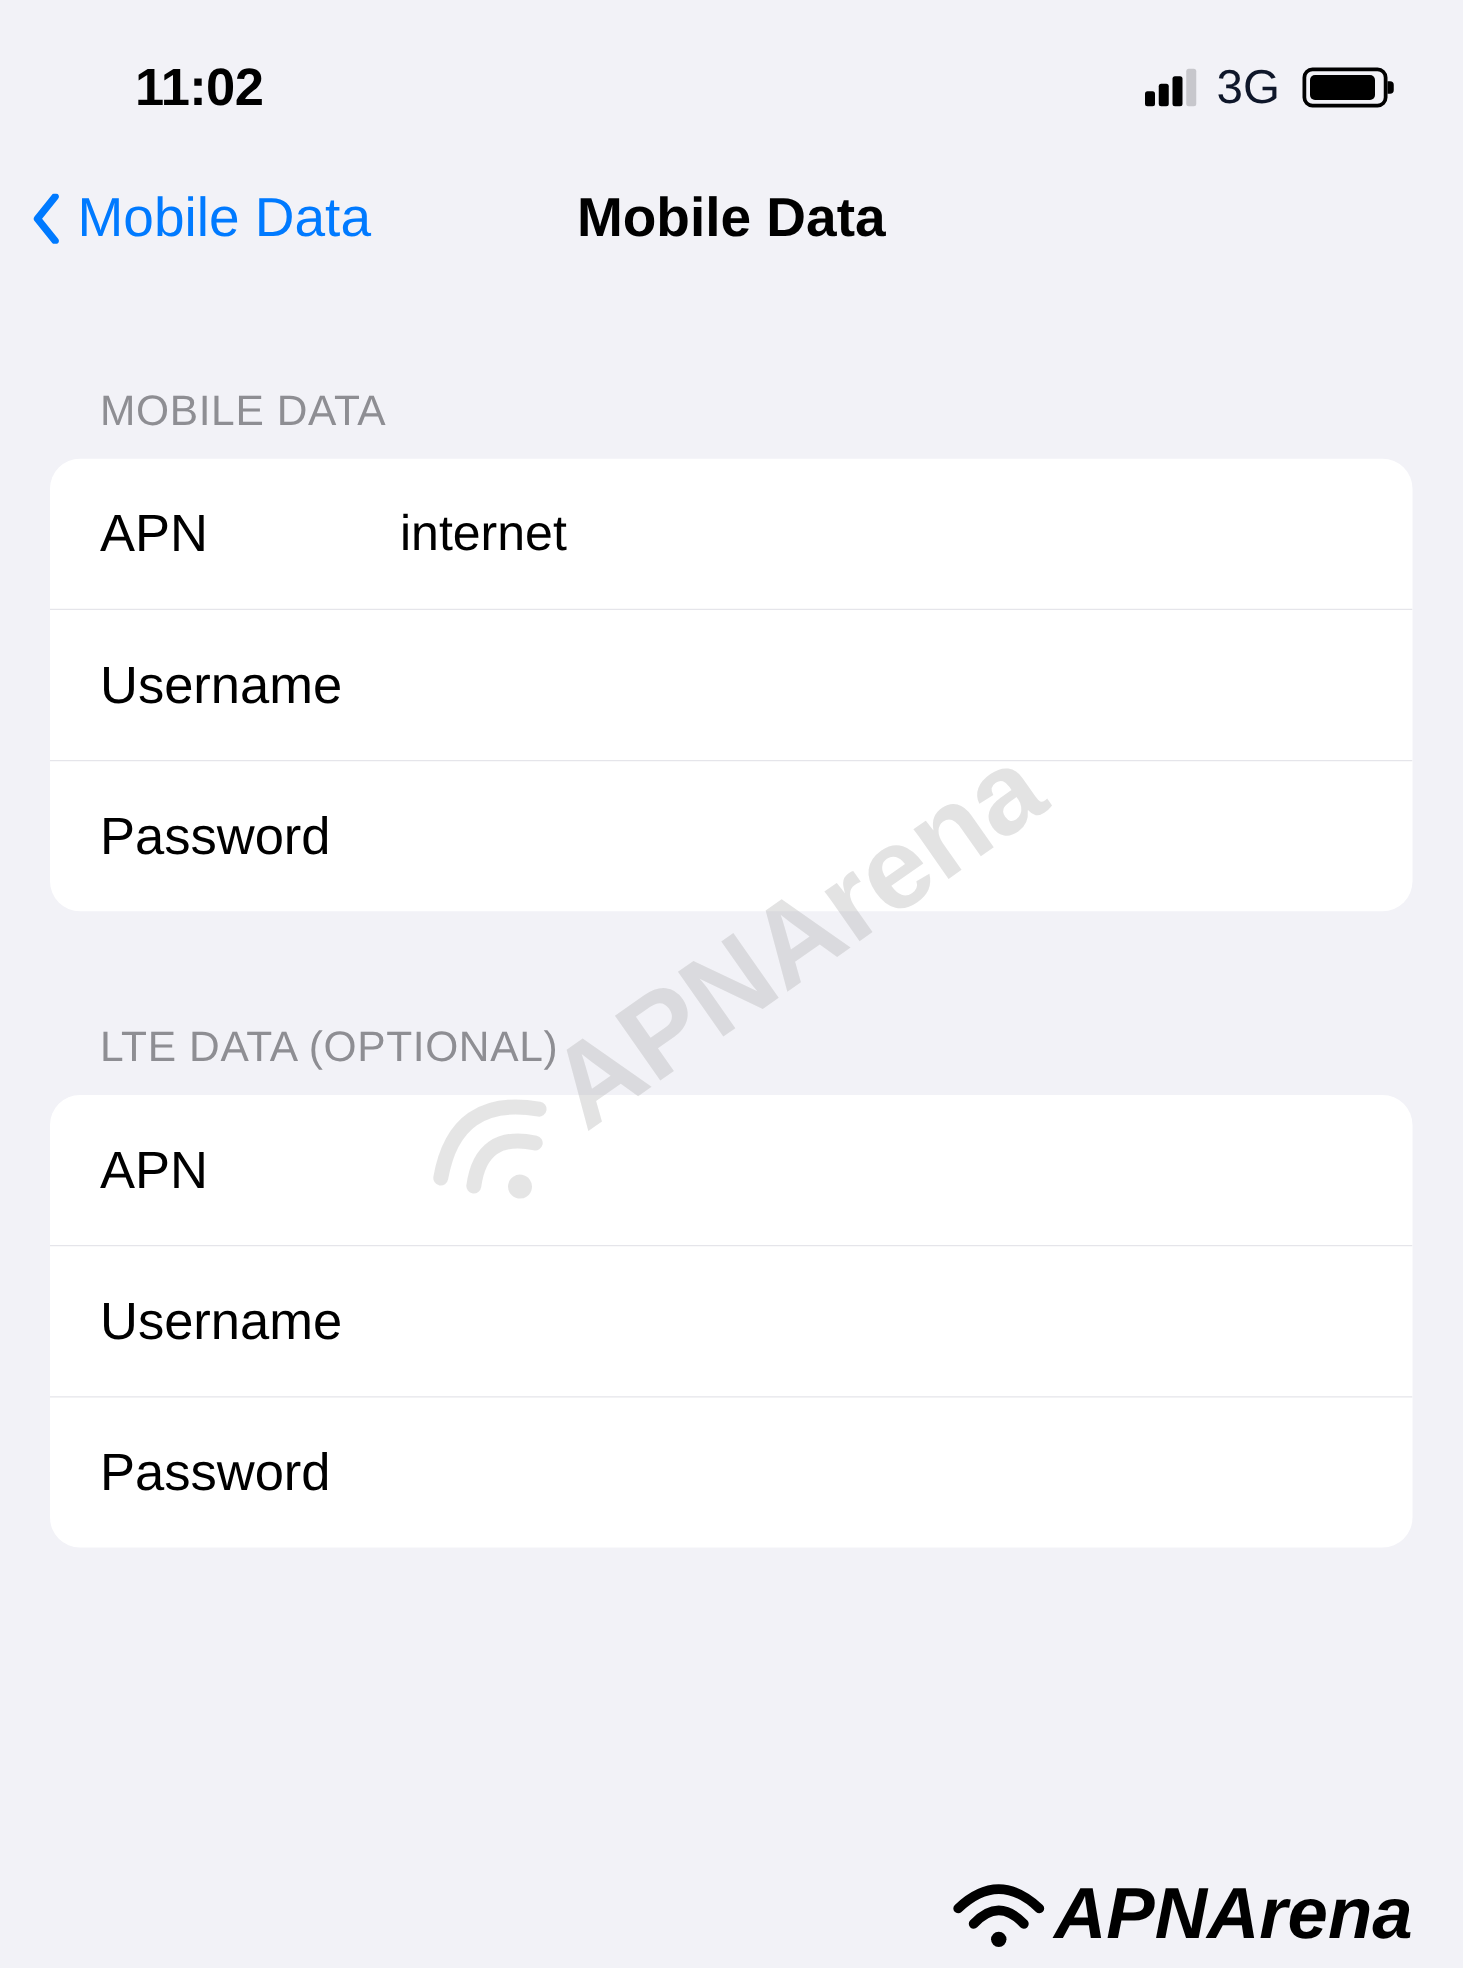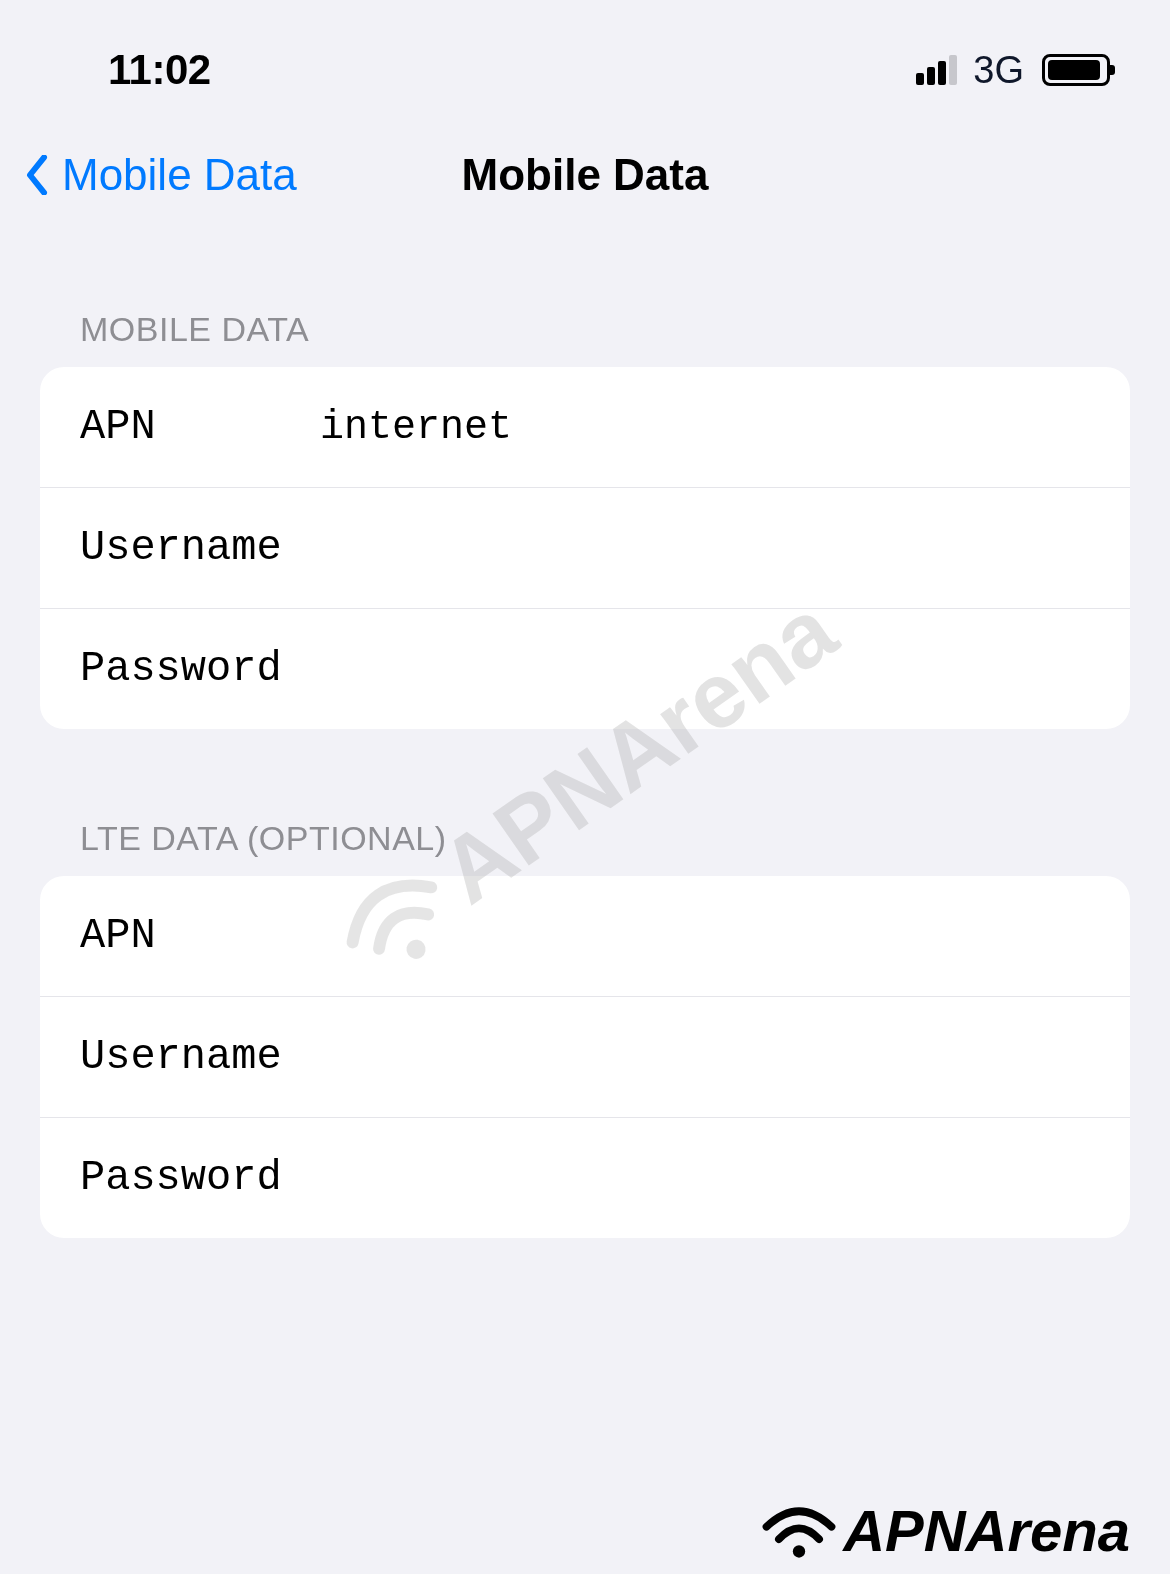--- a/index.html
+++ b/index.html
@@ -124,21 +124,20 @@
       margin: 0 40px;
       border-radius: 24px;
       overflow: hidden;
     }
     .settings-row {
       display: flex;
       align-items: center;
       padding: 36px 40px;
       border-bottom: 1px solid #e5e5ea;
       min-height: 120px;
-      font-family: Liberation Mono, monospace;
     }
     .settings-row:last-child {
       border-bottom: none;
     }
     .row-label {
       font-size: 42px;
       font-weight: 400;
       color: #000;
       width: 240px;
       flex-shrink: 0;

